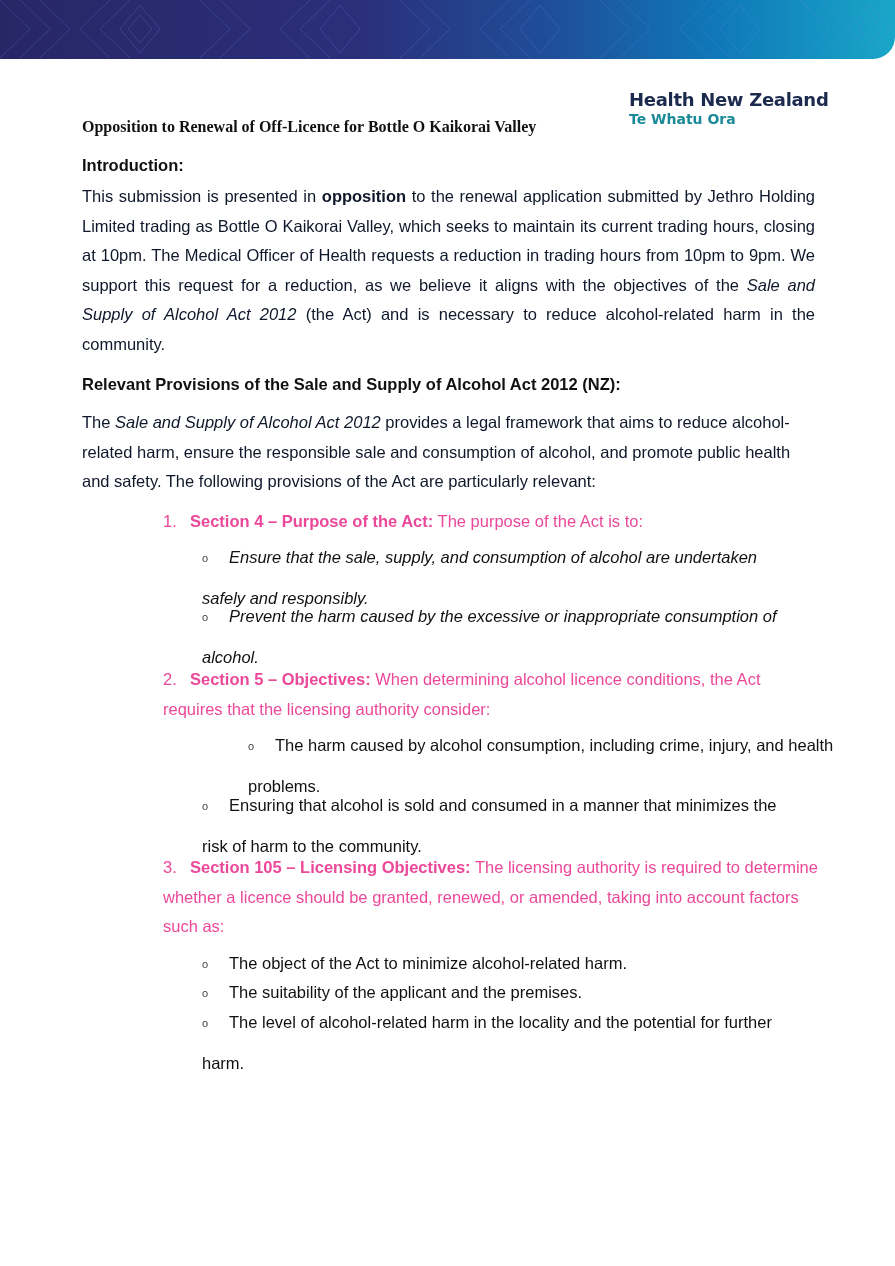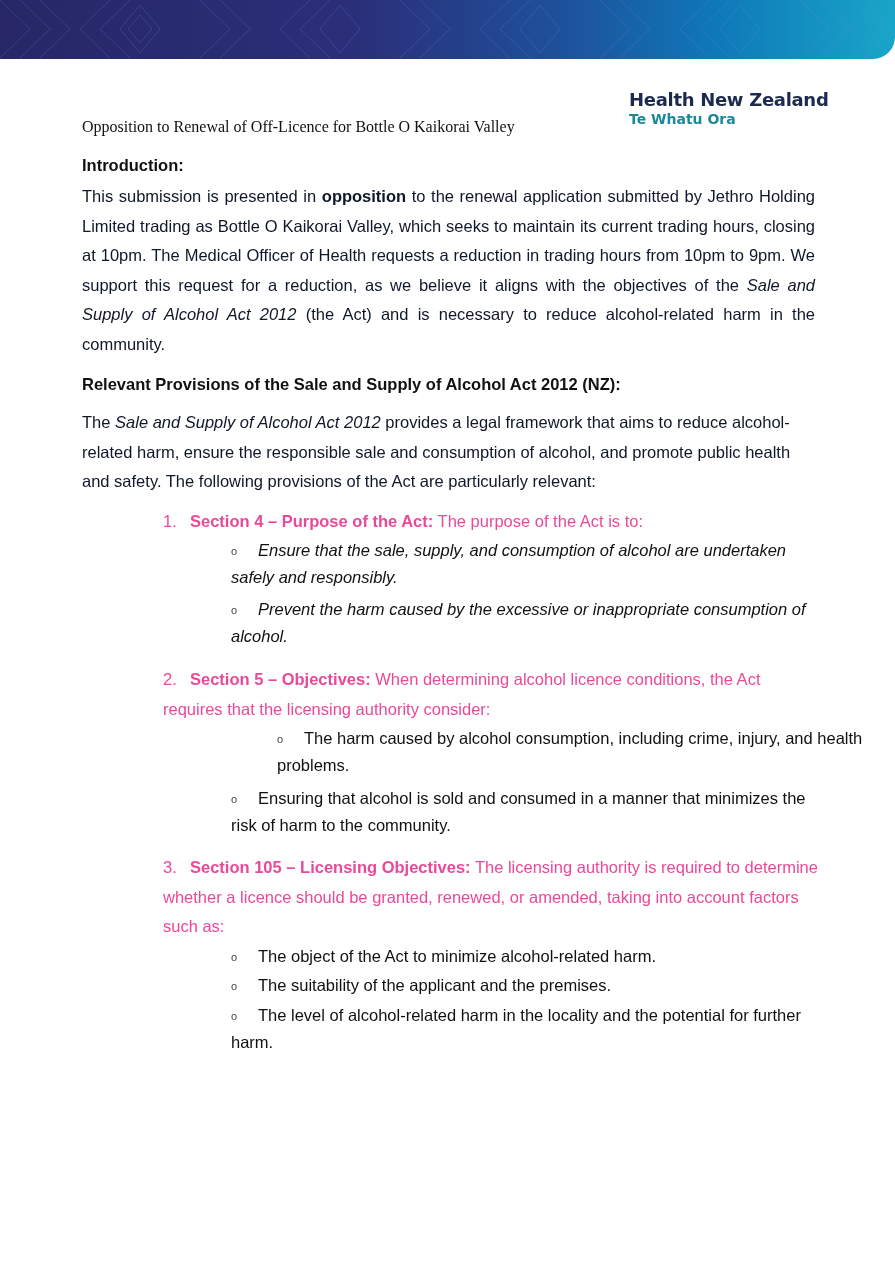--- a/index.html
+++ b/index.html
@@ -5,27 +5,27 @@
   html, body { margin: 0; padding: 0; background: #ffffff; }
   body { width: 895px; height: 1266px; position: relative; overflow: hidden;
          font-family: "Liberation Sans", sans-serif; color: #111111; }
   .banner { position: absolute; left: 0; top: 0; width: 895px; height: 59px;
             border-bottom-right-radius: 22px; overflow: hidden;
             background: linear-gradient(90deg, #272766 0%, #2b2f7a 40%, #1f4f9a 62%, #0f78b8 80%, #19a6c8 100%); }
   .banner svg { position: absolute; left: 0; top: 0; }
   .logo { position: absolute; left: 629px; top: 90px; }
   .logo .l1 { font-family: "DejaVu Sans", sans-serif; font-weight: bold; font-size: 18px; color: #1c2a4e; letter-spacing: -0.3px; line-height: 20px; }
   .logo .l2 { font-family: "DejaVu Sans", sans-serif; font-weight: bold; font-size: 14px; color: #1a8a99; line-height: 16px; margin-top: 1px; }
-  .doc-title { position: absolute; left: 82px; top: 118px; font-family: "Liberation Serif", serif; font-weight: normal; font-size: 16px; color: #111; }
+  .doc-title { position: absolute; left: 82px; top: 118px; font-family: "Liberation Serif", serif; font-weight: bold; font-size: 16px; color: #111; }
   .h { position: absolute; left: 82px; font-weight: bold; font-size: 16.5px; color: #111; }
   .para { position: absolute; left: 82px; width: 733px; font-size: 16.5px; line-height: 29.6px; color: #0f172a; }
   .justify { text-align: justify; text-align-last: left; }
   .list-item { position: absolute; left: 163px; width: 655px; font-size: 16.5px; line-height: 29.6px; color: #ec4899; }
   .num { display: inline-block; width: 27px; }
-  .sub { position: absolute; left: 231px; width: 600px; font-size: 16.5px; line-height: 26px; color: #111; }
+  .sub { position: absolute; left: 202px; width: 600px; font-size: 16.5px; line-height: 40px; color: #111; }
   .bullet { display: inline-block; width: 27px; font-size: 11px; color: #444; vertical-align: 1px; }
   i, em { font-style: italic; }
   b { font-weight: bold; }
 </style>
 </head>
 <body>
 
 <div class="banner">
   <svg width="895" height="59">
     <g fill="none" stroke="rgba(120,140,255,0.22)" stroke-width="1">

